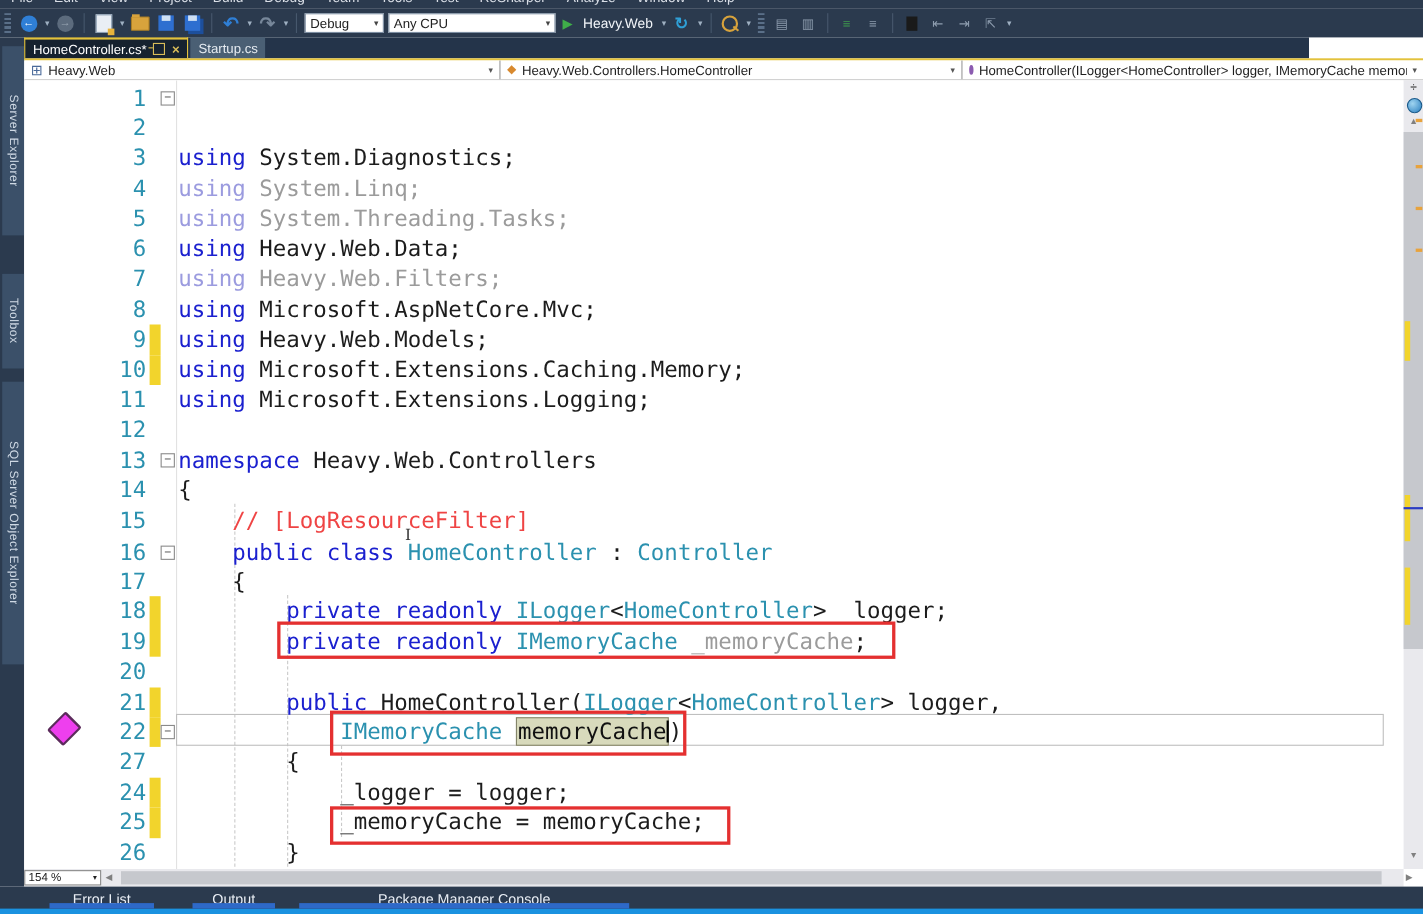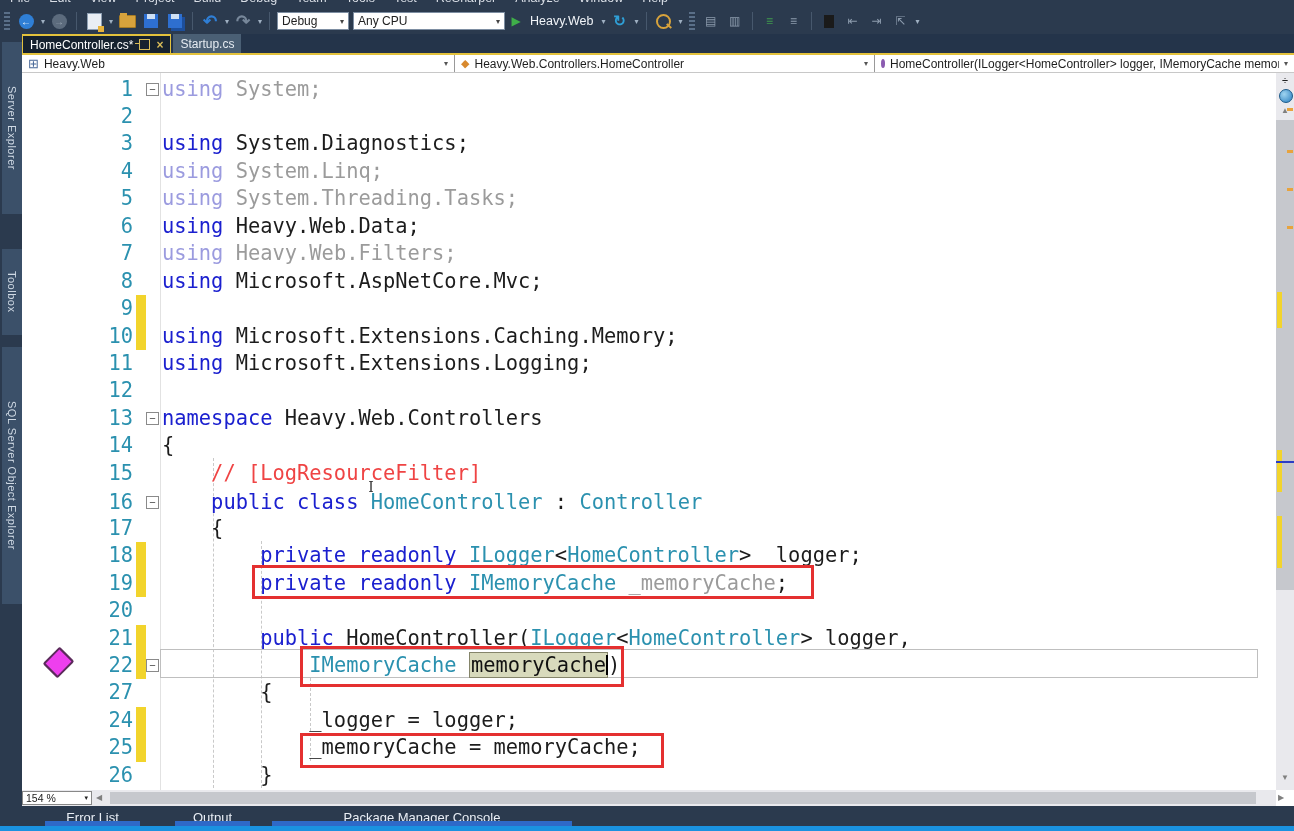--- a/index.html
+++ b/index.html
@@ -39,21 +39,21 @@
   .greenplay{color:#3fae49;font-size:12px;}
   .runlabel{color:#f2f5f9;font-size:12.5px;margin:0 3px;}
 
   
   .sidebar{left:0;top:34px;width:22px;height:772px;background:#2b3a4e;}
   .vtab{position:absolute;left:2px;width:20px;background:#3b5069;color:#cfd9e4;font-size:11px;
         writing-mode:vertical-rl;display:flex;align-items:center;justify-content:center;
         letter-spacing:.5px;}
 
   
-  .tabstrip{left:22px;top:34px;width:1272px;height:19px;background:#24344a;display:flex;align-items:stretch;}
+  .tabstrip{left:22px;top:34px;width:1168px;height:19px;background:#24344a;display:flex;align-items:stretch;}
   .yellowline{left:22px;top:53px;width:1272px;height:2px;background:#e3c23c;}
   .tab{display:flex;align-items:center;font-size:12px;padding:0 7px;gap:6px;}
   .tab.active{background:#16222f;color:#fff;border-top:2px solid #e3c23c;
               border-left:1px solid #e3c23c;border-right:1px solid #e3c23c;box-sizing:border-box;}
   .tab.inactive{background:#4a5f74;color:#e6ecf2;margin-left:2px;}
   .pin-ico{width:9px;height:9px;border:1px solid #d9bd59;position:relative;display:inline-block;}
   .pin-ico::before{content:"";position:absolute;left:-5px;top:3px;width:4px;height:1px;background:#d9bd59;}
   .closex{color:#d9bd59;font-size:12px;font-weight:bold;line-height:10px;}
 
   
@@ -250,21 +250,20 @@
 
     <div class="iguide" style="left:191px;top:385px;height:330px;"></div>
     <div class="iguide" style="left:239px;top:468px;height:247px;"></div>
     <div class="iguide" style="left:288px;top:605px;height:83px;"></div>
 
     <div class="curline"></div>
     <div id="lines">
         <div class="code-line" style="top: 2.5px;">
           <span class="lnum">1</span>
           <span class="foldbox">−</span>
-          <span class="codetext"><span class="seg-gk">using</span><span class="seg-g"> System;</span></span>
         </div>
         <div class="code-line" style="top: 29.95px;">
           <span class="lnum">2</span>
         </div>
         <div class="code-line" style="top: 57.4px;">
           <span class="lnum">3</span>
           <span class="codetext"><span class="seg-k">using</span><span class="seg-n"> System.Diagnostics;</span></span>
         </div>
         <div class="code-line" style="top: 84.85px;">
           <span class="lnum">4</span>
@@ -282,20 +281,21 @@
           <span class="lnum">7</span>
           <span class="codetext"><span class="seg-gk">using</span><span class="seg-g"> Heavy.Web.Filters;</span></span>
         </div>
         <div class="code-line" style="top: 194.65px;">
           <span class="lnum">8</span>
           <span class="codetext"><span class="seg-k">using</span><span class="seg-n"> Microsoft.AspNetCore.Mvc;</span></span>
         </div>
         <div class="code-line" style="top: 222.1px;">
           <span class="lnum">9</span>
           <span class="chbar"></span>
+          <span class="codetext"><span class="seg-k">using</span><span class="seg-n"> Heavy.Web.Models;</span></span>
         </div>
         <div class="code-line" style="top: 249.55px;">
           <span class="lnum">10</span>
           <span class="chbar"></span>
           <span class="codetext"><span class="seg-k">using</span><span class="seg-n"> Microsoft.Extensions.Caching.Memory;</span></span>
         </div>
         <div class="code-line" style="top: 277px;">
           <span class="lnum">11</span>
           <span class="codetext"><span class="seg-k">using</span><span class="seg-n"> Microsoft.Extensions.Logging;</span></span>
         </div>

